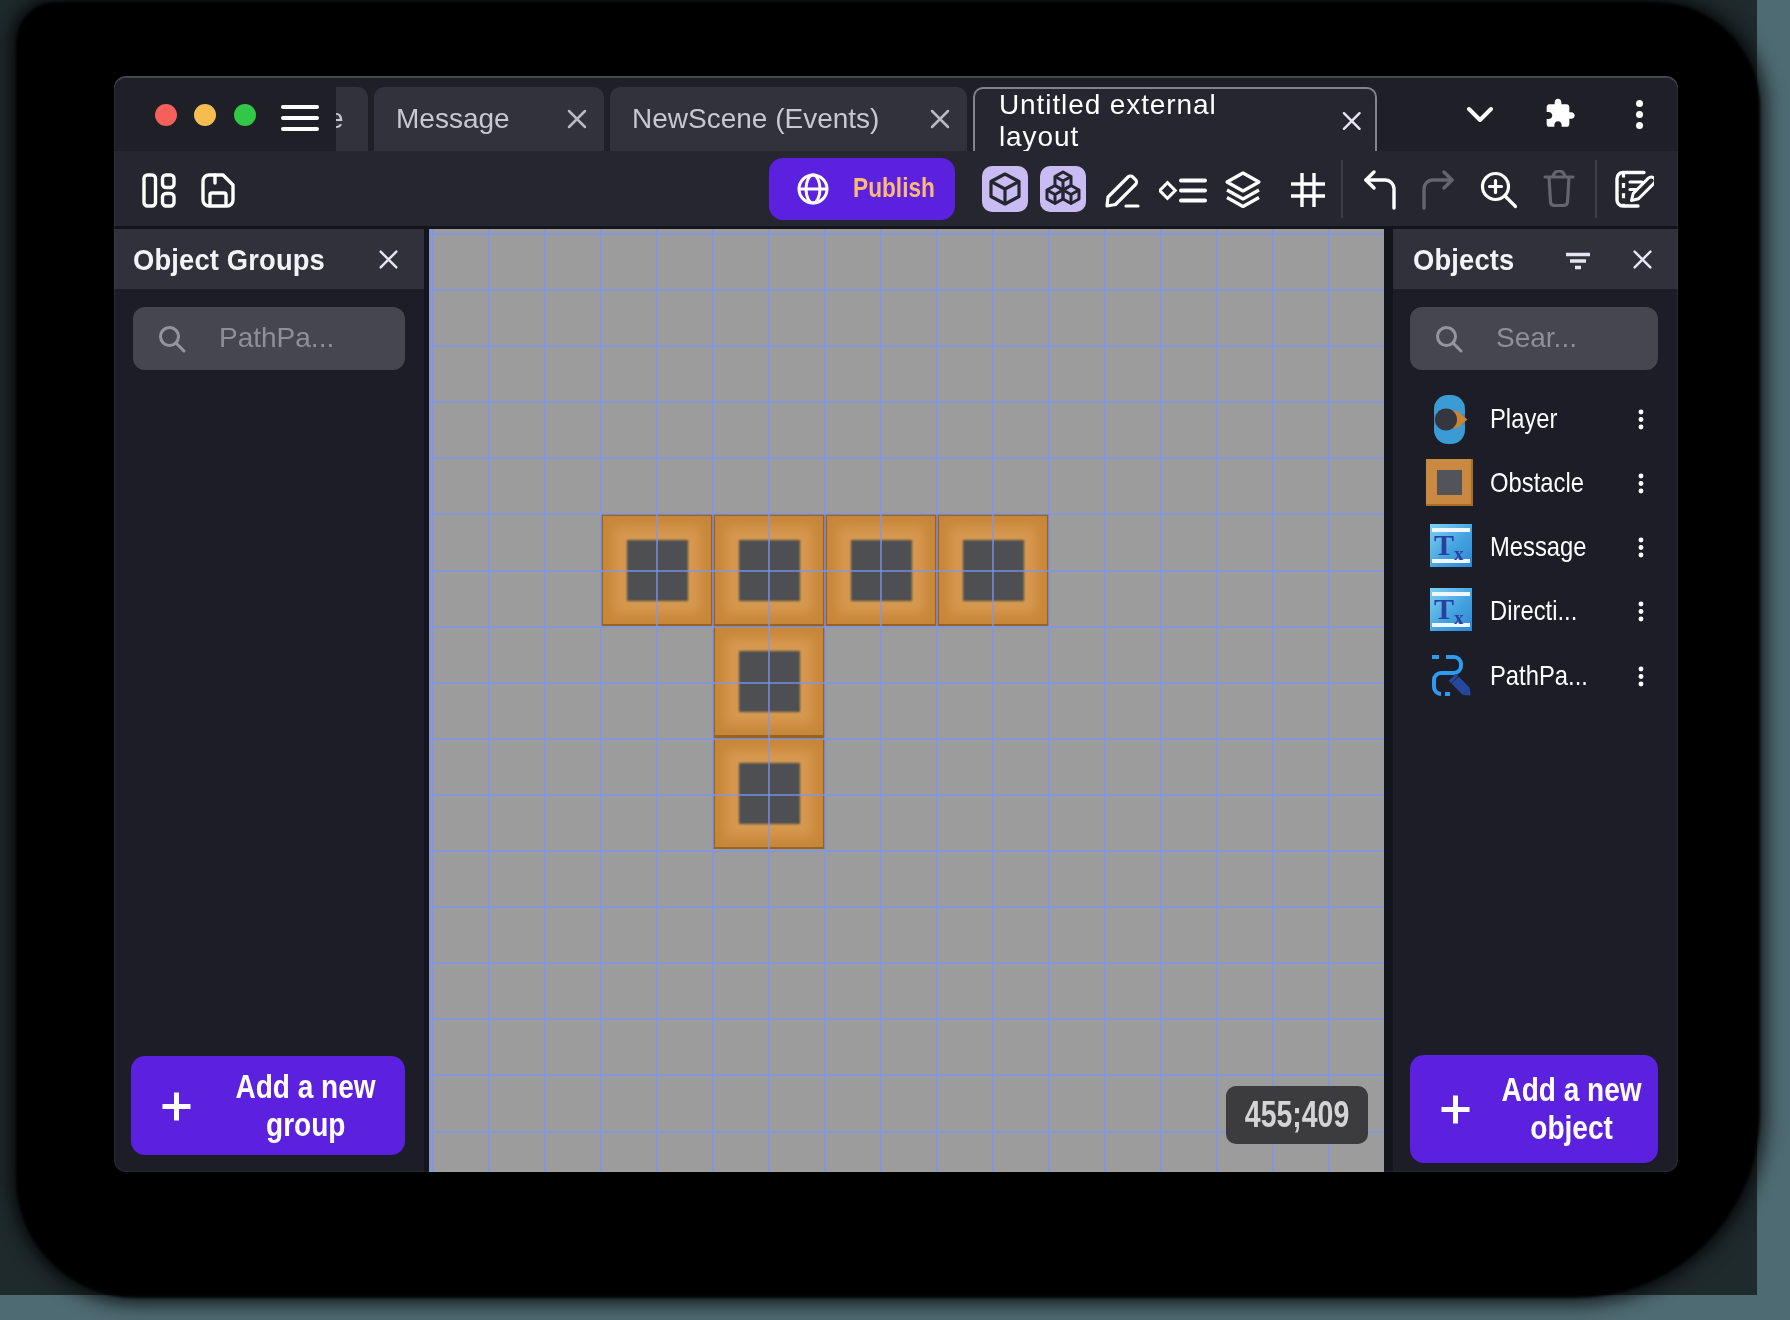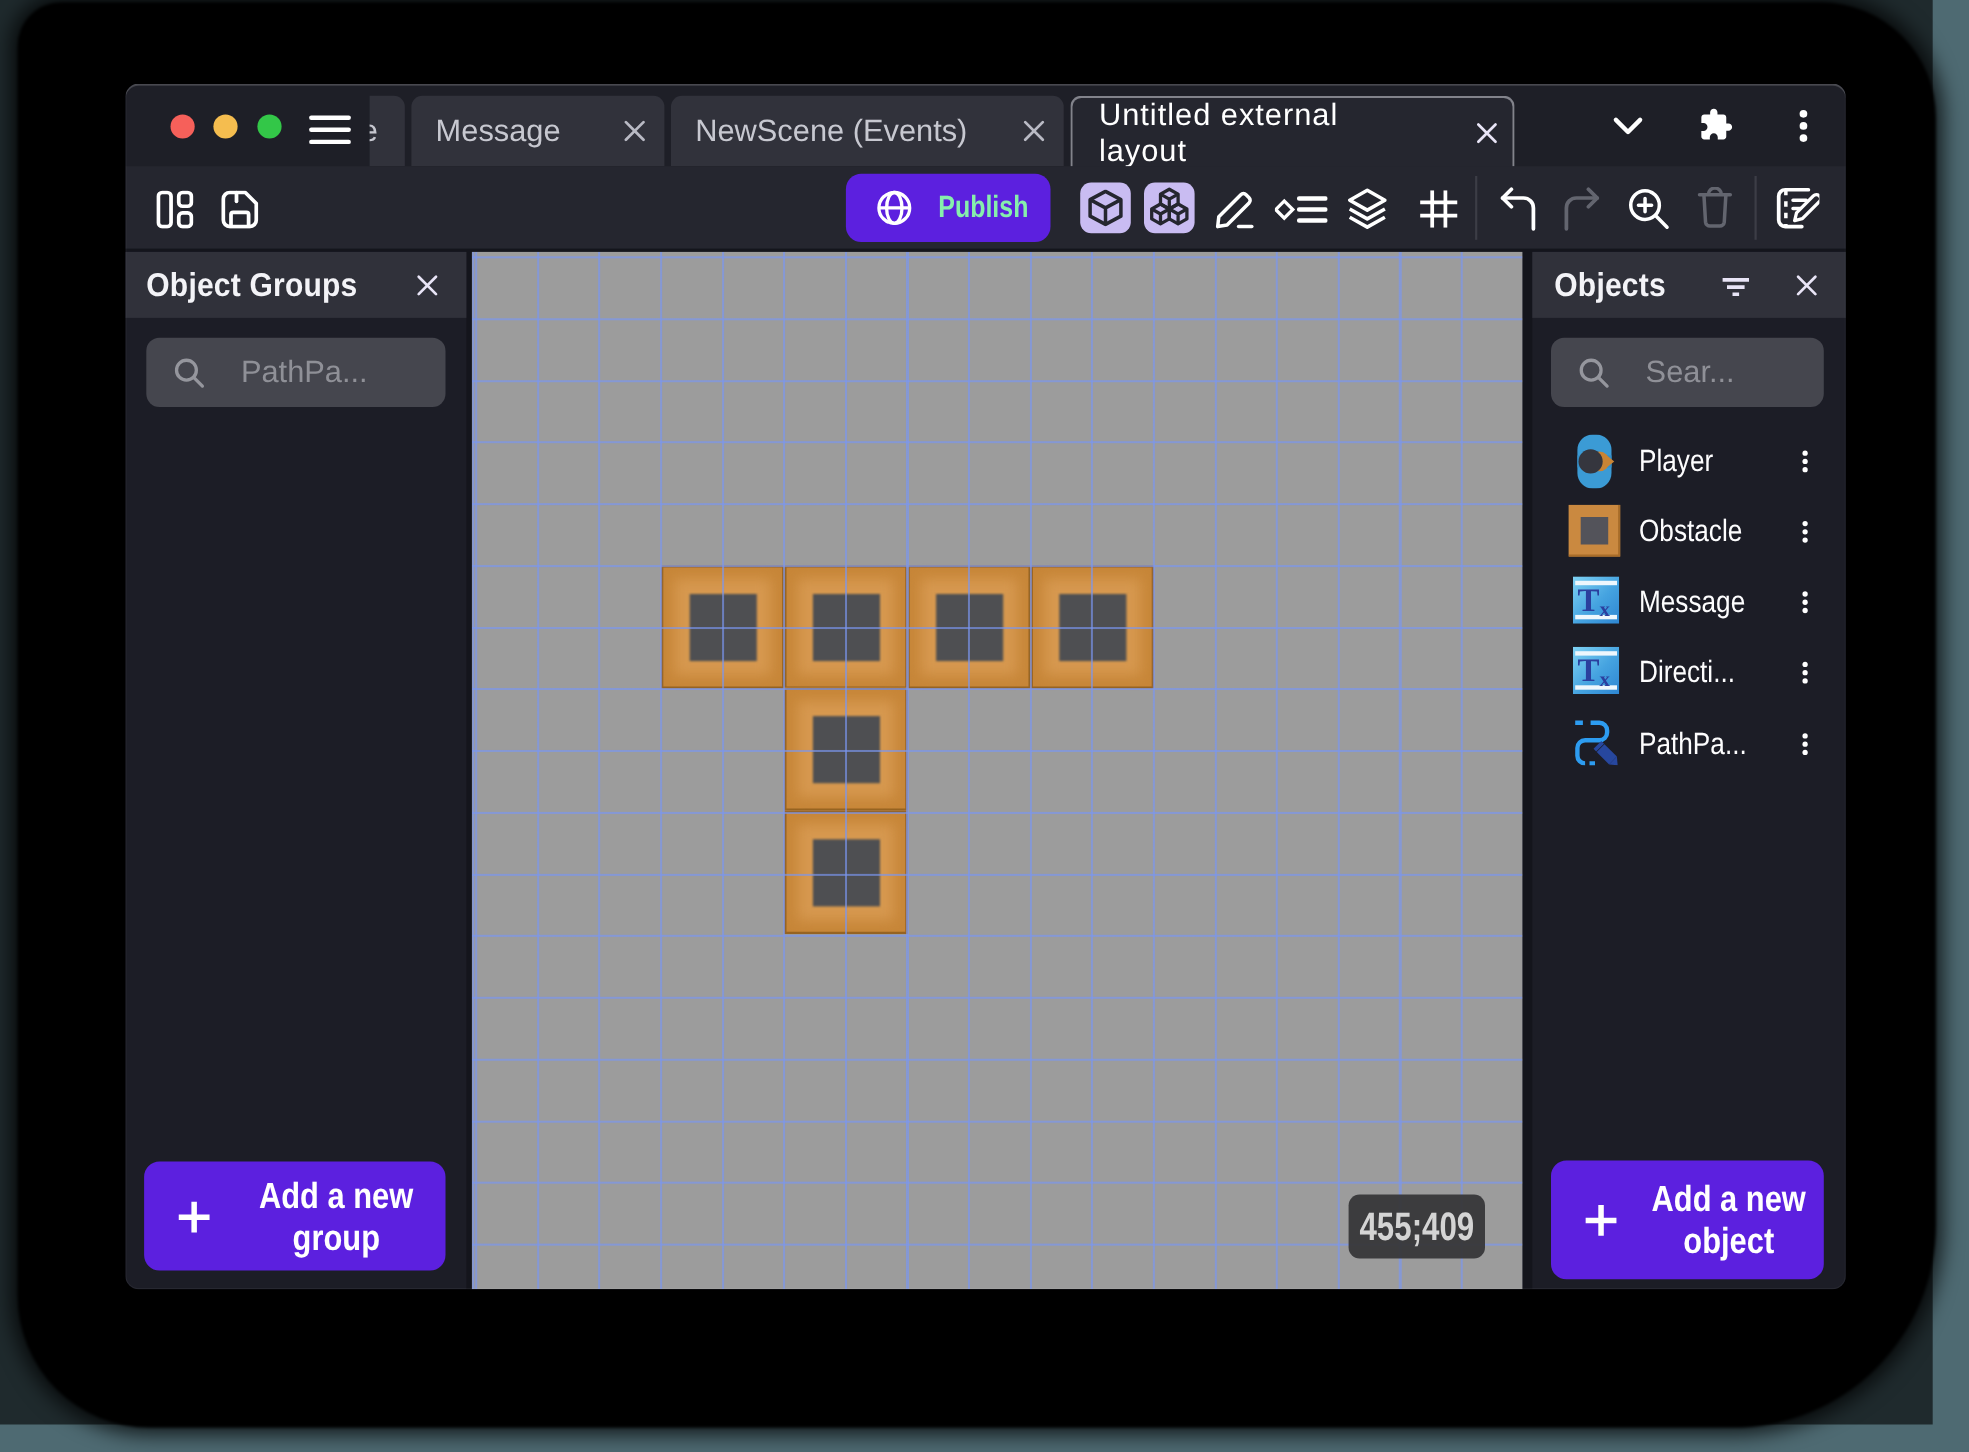--- a/index.html
+++ b/index.html
@@ -15,21 +15,21 @@
   #hamburger span { position:absolute; left:167px; width:38px; height:3.5px; border-radius:2px; background:#fff; }
   .tab { position:absolute; top:11px; height:64px; background:#31323b; border-radius:10px 10px 0 0; color:#c7c8d0; font-size:28px; display:flex; align-items:center; }
   .tab .x { color:#b9bac4; }
   #activetab { position:absolute; top:11px; height:65px; background:#25262f; border:2px solid #82838b; border-bottom:none; border-radius:10px 10px 0 0; color:#ffffff; font-size:28px; display:flex; align-items:center;gap:42px; }
   
   #toolbar { position:absolute; left:0; top:75px; width:100%; height:75px; background:#25262f; }
   .iconbtn { position:absolute; top:15px; width:46px; height:46px; border-radius:10px; background:#c9bcf2; }
   .vsep { position:absolute; top:9px; width:2px; height:58px; background:#3c3d46; }
   #previewbtn { position:absolute; left:388px; top:7px; width:248px; height:62px; border:2px solid #8a8a9a; border-radius:14px; display:flex; align-items:center; color:#eee9fb; }
   #previewbtn .label { font-size:28px; font-weight:bold; display:inline-block; transform:scaleX(0.83); transform-origin:left center; }
-  #publishbtn { position:absolute; left:655px; top:7px; width:186px; height:62px; background:#5c20df; border-radius:14px; display:flex; align-items:center; color:#86efac; }
+  #publishbtn { position:absolute; left:655px; top:7px; width:186px; height:62px; background:#5c20df; border-radius:14px; display:flex; align-items:center; color:#fdba74; }
   #publishbtn .label { font-size:28px; font-weight:bold; display:inline-block; transform:scaleX(0.81); transform-origin:left center; }
   
   .panel { position:absolute; top:153px; bottom:0; background:#1c1d26; }
   .phead { position:absolute; left:0; top:0; width:100%; height:60px; background:#30313a; color:#f3f3f7; }
   .phead .t { position:absolute; top:14px; font-size:30px; font-weight:600; letter-spacing:0.2px; display:inline-block; transform:scaleX(0.91); transform-origin:left center; }
   .search { position:absolute; height:63px; background:#45464e; border-radius:12px; color:#8f9097; font-size:28px; }
   .addbtn { position:absolute; background:#5c20df; border-radius:14px; color:#fff; font-weight:bold; font-size:33px; }
   .addbtn span { display:inline-block; transform:scaleX(0.85); }
   .row { position:absolute; left:0; width:100%; height:64px; }
   .row .nm { position:absolute; left:97px; top:50%; transform:translateY(-50%) scaleX(0.85); transform-origin:left center; color:#fdfdfe; font-size:28px; }
@@ -38,21 +38,21 @@
   #canvas { position:absolute; left:315px; top:153px; width:955px; height:943px; background:#9c9c9c; overflow:hidden; }
   #grid { position:absolute; left:0; top:0; right:0; bottom:0; filter:blur(0.45px);
     background-image:
       repeating-linear-gradient(to right, rgba(122,150,240,0.68) 0 2px, transparent 2px 56px),
       repeating-linear-gradient(to bottom, rgba(122,150,240,0.68) 0 2px, transparent 2px 56.1px);
     background-position:3px 4px; }
   .blk { position:absolute; width:112px; height:112px; background:#c78638;
      box-shadow: inset 0 0 0 2px rgba(125,80,22,0.65); }
   .blk b { position:absolute; left:12px; top:12px; right:12px; bottom:12px; background:#d6984f; filter:blur(6px); }
   .blk i { position:absolute; left:25.5px; top:25.5px; width:61px; height:61px; background:#4e4f52; filter:blur(1.1px); }
-  #tooltip { position:absolute; left:797px; top:857px; width:124px; height:58px; background:rgba(56,56,58,0.96); border-radius:10px; color:#d4d4d4; font-size:36px; display:flex; align-items:center; justify-content:center; }
+  #tooltip { position:absolute; left:797px; top:857px; width:142px; height:58px; background:rgba(56,56,58,0.96); border-radius:10px; color:#d4d4d4; font-size:36px; display:flex; align-items:center; justify-content:center; }
   #tooltip span { display:inline-block; transform:scaleX(0.79); font-weight:bold; }
 </style>
 </head>
 <body>
 <div id="dim"></div>
 <div id="blob"></div>
 <div id="win">
 
   <div id="titlebar">
     <div class="light" style="left:41px; background:#f6605a;"></div>

